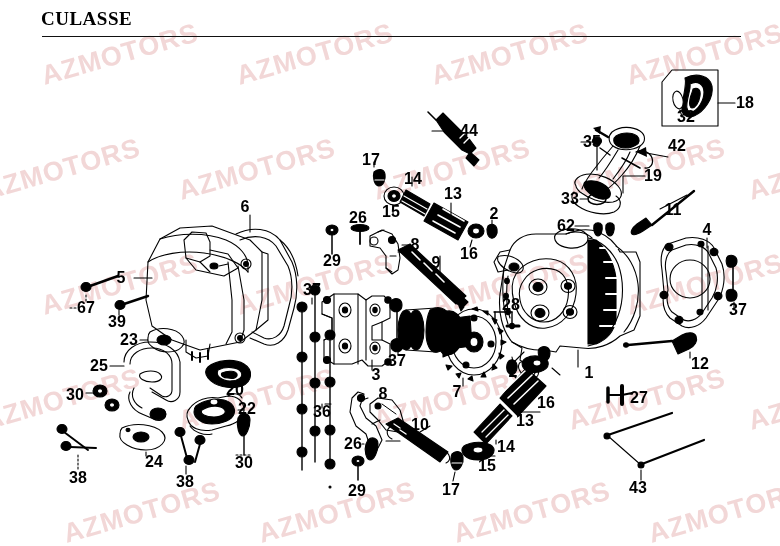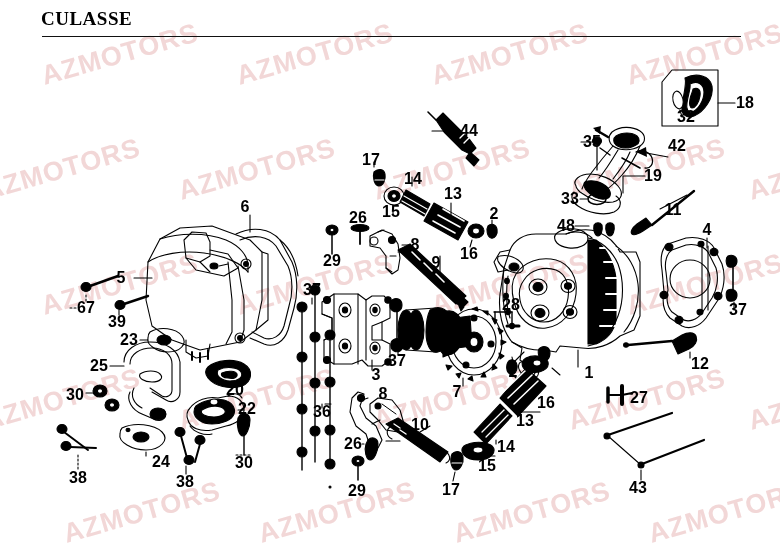--- a/index.html
+++ b/index.html
@@ -702,33 +702,33 @@
       <div class="lbl" style="left: 487px; top: 466px;">15</div>
       <div class="lbl" style="left: 469px; top: 254px;">16</div>
       <div class="lbl" style="left: 546px; top: 403px;">16</div>
       <div class="lbl" style="left: 371px; top: 160px;">17</div>
       <div class="lbl" style="left: 451px; top: 490px;">17</div>
       <div class="lbl" style="left: 745px; top: 103px;">18</div>
       <div class="lbl" style="left: 653px; top: 176px;">19</div>
       <div class="lbl" style="left: 235px; top: 390px;">20</div>
       <div class="lbl" style="left: 247px; top: 409px;">22</div>
       <div class="lbl" style="left: 129px; top: 340px;">23</div>
-      <div class="lbl" style="left: 161px; top: 462px;">24</div>
+      <div class="lbl" style="left: 154px; top: 462px;">24</div>
       <div class="lbl" style="left: 99px; top: 366px;">25</div>
       <div class="lbl" style="left: 358px; top: 218px;">26</div>
       <div class="lbl" style="left: 353px; top: 444px;">26</div>
       <div class="lbl" style="left: 639px; top: 398px;">27</div>
       <div class="lbl" style="left: 503px; top: 305px; margin-left: 8px;">28</div>
       <div class="lbl" style="left: 332px; top: 261px;">29</div>
       <div class="lbl" style="left: 357px; top: 491px;">29</div>
       <div class="lbl" style="left: 75px; top: 395px;">30</div>
       <div class="lbl" style="left: 312px; top: 290px;">37</div>
       <div class="lbl" style="left: 686px; top: 117px;">32</div>
       <div class="lbl" style="left: 570px; top: 199px;">33</div>
-      <div class="lbl" style="left: 566px; top: 226px;">48</div>
+      <div class="lbl" style="left: 566px; top: 226px;">62</div>
       <div class="lbl" style="left: 592px; top: 142px;">35</div>
       <div class="lbl" style="left: 322px; top: 412px;">36</div>
       <div class="lbl" style="left: 397px; top: 361px;">37</div>
       <div class="lbl" style="left: 738px; top: 310px;">37</div>
       <div class="lbl" style="left: 78px; top: 478px;">38</div>
       <div class="lbl" style="left: 185px; top: 482px;">38</div>
       <div class="lbl" style="left: 117px; top: 322px;">39</div>
       <div class="lbl" style="left: 244px; top: 463px;">30</div>
       <div class="lbl" style="left: 86px; top: 308px;">67</div>
       <div class="lbl" style="left: 677px; top: 146px; text-align: right;">42</div>

